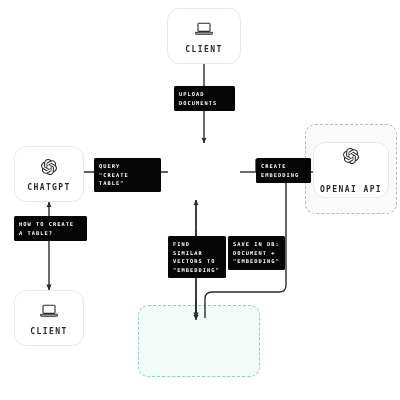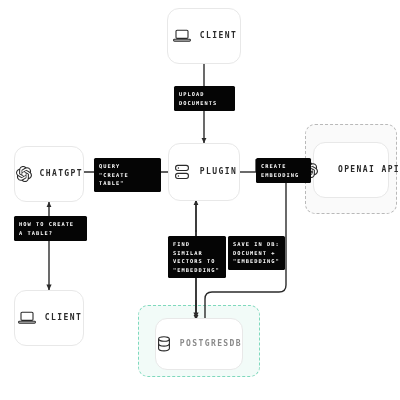--- a/index.html
+++ b/index.html
@@ -29,21 +29,21 @@
   }
 
   
   .node{
     position:absolute;
     box-sizing:border-box;
     background:#ffffff;
     border:1.2px solid #e8e8e8;
     border-radius:12px;
     display:flex;
-    flex-direction:row;
+    flex-direction:column;
     align-items:center;
     justify-content:center;
     gap:7px;
   }
   .node .nlabel{
     font-size:8px;
     letter-spacing:1.4px;
     color:#2a2a2a;
     font-weight:600;
     text-align:center;
@@ -114,60 +114,39 @@
   <div class="node" style="left:167px;top:8px;width:74px;height:56px;">
     <span class="nicon">
       <svg width="20" height="16" viewBox="0 0 20 16">
         <rect x="4" y="2.2" width="12" height="8.2" rx="1.1" fill="none" stroke="#2a2a2a" stroke-width="1.1"></rect>
         <rect x="1.6" y="11.2" width="16.8" height="1.9" rx="0.9" fill="none" stroke="#2a2a2a" stroke-width="1.1"></rect>
       </svg>
     </span>
     <span class="nlabel">CLIENT</span>
   </div>
 
-  <div class="node" style="left:168px;top:143px;width:72px;height:58px;">
-    <span class="nicon">
-      <svg width="18" height="18" viewBox="0 0 18 18">
-        <rect x="2.6" y="2.4" width="12.8" height="5.1" rx="2.2" fill="none" stroke="#2a2a2a" stroke-width="1.1"></rect>
-        <rect x="2.6" y="10.4" width="12.8" height="5.1" rx="2.2" fill="none" stroke="#2a2a2a" stroke-width="1.1"></rect>
-        <circle cx="5.4" cy="4.95" r="0.72" fill="#2a2a2a"></circle>
-        <circle cx="5.4" cy="12.95" r="0.72" fill="#2a2a2a"></circle>
-      </svg>
-    </span>
-    <span class="nlabel">PLUGIN</span>
-  </div>
 
   <div class="node" style="left:14px;top:146px;width:70px;height:56px;">
     <span class="nicon">
       <svg width="16" height="16" viewBox="0 0 24 24">
         <path fill="#2a2a2a" d="M22.28 9.82a5.99 5.99 0 0 0-.52-4.91 6.05 6.05 0 0 0-6.51-2.9A6 6 0 0 0 4.98 4.18a5.99 5.99 0 0 0-4 2.9 6.05 6.05 0 0 0 .74 7.1 5.98 5.98 0 0 0 .51 4.91 6.05 6.05 0 0 0 6.52 2.9A5.98 5.98 0 0 0 13.26 24a6.06 6.06 0 0 0 5.77-4.21 5.99 5.99 0 0 0 4-2.9 6.06 6.06 0 0 0-.75-7.07Zm-9.02 12.6a4.48 4.48 0 0 1-2.88-1.04l.14-.08 4.78-2.76a.79.79 0 0 0 .39-.68v-6.74l2.02 1.17a.07.07 0 0 1 .04.06v5.58a4.5 4.5 0 0 1-4.5 4.49ZM3.6 18.3a4.47 4.47 0 0 1-.54-3.01l.14.09 4.79 2.76a.77.77 0 0 0 .78 0l5.84-3.37v2.33a.08.08 0 0 1-.03.07l-4.84 2.79a4.5 4.5 0 0 1-6.14-1.65ZM2.34 7.9a4.49 4.49 0 0 1 2.35-1.98v5.68a.77.77 0 0 0 .38.67l5.82 3.36L8.87 16.8a.07.07 0 0 1-.07 0l-4.83-2.79A4.5 4.5 0 0 1 2.34 7.9Zm16.6 3.86-5.84-3.4L15.11 7.2a.07.07 0 0 1 .07 0l4.84 2.79a4.49 4.49 0 0 1-.68 8.1v-5.68a.79.79 0 0 0-.4-.65Zm2.01-3.03-.14-.09-4.78-2.78a.78.78 0 0 0-.79 0L9.4 9.23V6.9a.07.07 0 0 1 .03-.07l4.84-2.79a4.5 4.5 0 0 1 6.68 4.66ZM8.3 12.87l-2.02-1.17a.08.08 0 0 1-.04-.06V6.07a4.5 4.5 0 0 1 7.37-3.45l-.14.08L8.69 5.46a.79.79 0 0 0-.39.68v6.73Zm1.1-2.36 2.6-1.5 2.6 1.5v3l-2.6 1.5-2.6-1.5v-3Z"></path>
       </svg>
     </span>
     <span class="nlabel">CHATGPT</span>
   </div>
 
   <div class="node" style="left:313px;top:142px;width:76px;height:56px;gap:20px;">
     <span class="nicon">
       <svg width="16" height="16" viewBox="0 0 24 24">
         <path fill="#2a2a2a" d="M22.28 9.82a5.99 5.99 0 0 0-.52-4.91 6.05 6.05 0 0 0-6.51-2.9A6 6 0 0 0 4.98 4.18a5.99 5.99 0 0 0-4 2.9 6.05 6.05 0 0 0 .74 7.1 5.98 5.98 0 0 0 .51 4.91 6.05 6.05 0 0 0 6.52 2.9A5.98 5.98 0 0 0 13.26 24a6.06 6.06 0 0 0 5.77-4.21 5.99 5.99 0 0 0 4-2.9 6.06 6.06 0 0 0-.75-7.07Zm-9.02 12.6a4.48 4.48 0 0 1-2.88-1.04l.14-.08 4.78-2.76a.79.79 0 0 0 .39-.68v-6.74l2.02 1.17a.07.07 0 0 1 .04.06v5.58a4.5 4.5 0 0 1-4.5 4.49ZM3.6 18.3a4.47 4.47 0 0 1-.54-3.01l.14.09 4.79 2.76a.77.77 0 0 0 .78 0l5.84-3.37v2.33a.08.08 0 0 1-.03.07l-4.84 2.79a4.5 4.5 0 0 1-6.14-1.65ZM2.34 7.9a4.49 4.49 0 0 1 2.35-1.98v5.68a.77.77 0 0 0 .38.67l5.82 3.36L8.87 16.8a.07.07 0 0 1-.07 0l-4.83-2.79A4.5 4.5 0 0 1 2.34 7.9Zm16.6 3.86-5.84-3.4L15.11 7.2a.07.07 0 0 1 .07 0l4.84 2.79a4.49 4.49 0 0 1-.68 8.1v-5.68a.79.79 0 0 0-.4-.65Zm2.01-3.03-.14-.09-4.78-2.78a.78.78 0 0 0-.79 0L9.4 9.23V6.9a.07.07 0 0 1 .03-.07l4.84-2.79a4.5 4.5 0 0 1 6.68 4.66ZM8.3 12.87l-2.02-1.17a.08.08 0 0 1-.04-.06V6.07a4.5 4.5 0 0 1 7.37-3.45l-.14.08L8.69 5.46a.79.79 0 0 0-.39.68v6.73Zm1.1-2.36 2.6-1.5 2.6 1.5v3l-2.6 1.5-2.6-1.5v-3Z"></path>
       </svg>
     </span>
     <span class="nlabel">OPENAI API</span>
   </div>
 
-  <div class="node" style="left:155px;top:318px;width:88px;height:52px;">
-    <span class="nicon">
-      <svg width="16" height="18" viewBox="0 0 16 18">
-        <ellipse cx="8" cy="4" rx="5.4" ry="2.3" fill="none" stroke="#2a2a2a" stroke-width="1.1"></ellipse>
-        <path d="M2.6 4v9.6c0 1.27 2.42 2.3 5.4 2.3s5.4-1.03 5.4-2.3V4" fill="none" stroke="#2a2a2a" stroke-width="1.1"></path>
-        <path d="M2.6 8.8c0 1.27 2.42 2.3 5.4 2.3s5.4-1.03 5.4-2.3" fill="none" stroke="#2a2a2a" stroke-width="1.1"></path>
-      </svg>
-    </span>
-    <span class="nlabel" style="color:#8a8a8a;">POSTGRESDB</span>
-  </div>
 
   <div class="node" style="left:14px;top:290px;width:70px;height:56px;">
     <span class="nicon">
       <svg width="20" height="16" viewBox="0 0 20 16">
         <rect x="4" y="2.2" width="12" height="8.2" rx="1.1" fill="none" stroke="#2a2a2a" stroke-width="1.1"></rect>
         <rect x="1.6" y="11.2" width="16.8" height="1.9" rx="0.9" fill="none" stroke="#2a2a2a" stroke-width="1.1"></rect>
       </svg>
     </span>
     <span class="nlabel">CLIENT</span>
   </div>

